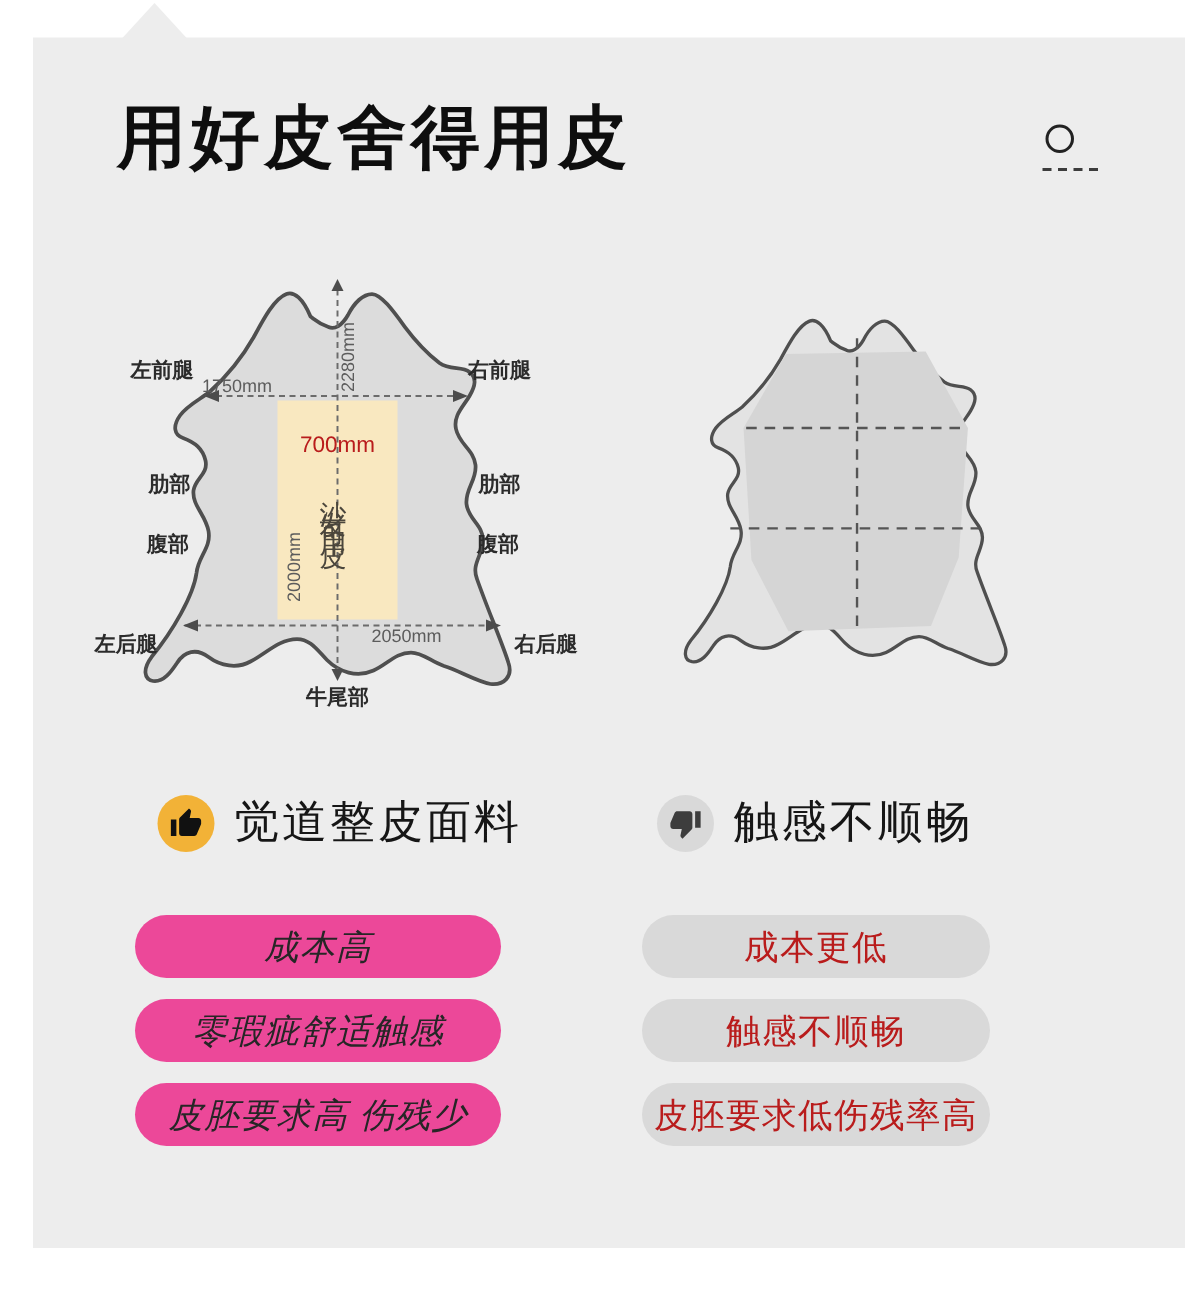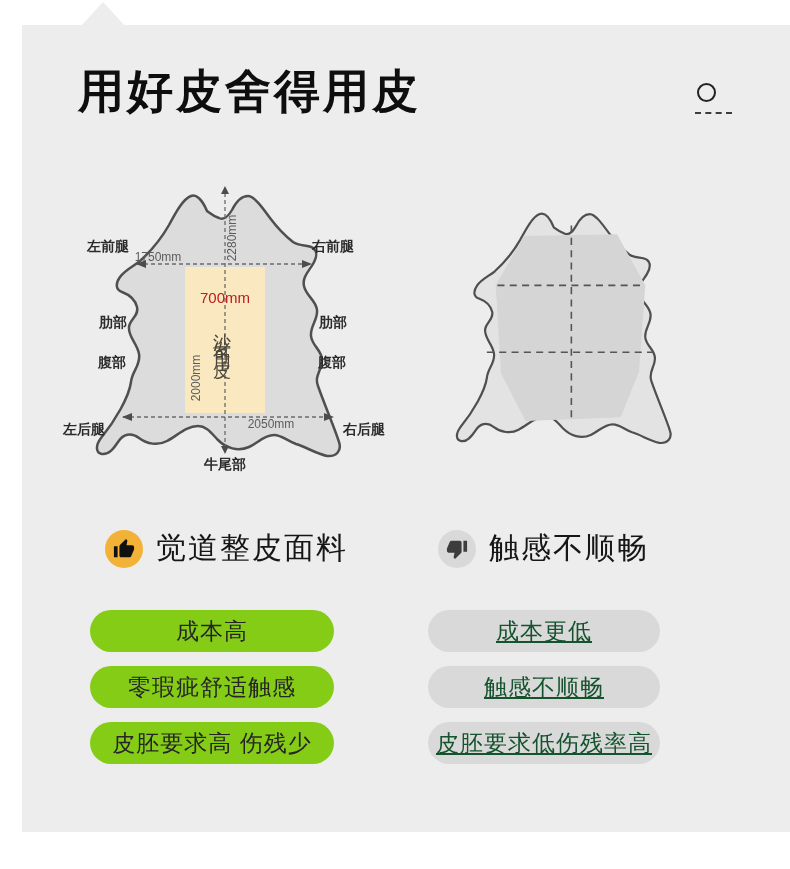--- a/index.html
+++ b/index.html
@@ -59,22 +59,22 @@
   .badge.up{background:#f2b237;}
   .badge.down{background:#d9d9d9;}
   .cmp-header .cmp-title{
     margin-left:13px;font-size:30px;font-weight:400;color:#161616;letter-spacing:2px;
   }
   .pill-col{position:absolute;display:flex;flex-direction:column;gap:14px;}
   .pill{
     height:42px;border-radius:21px;display:flex;align-items:center;justify-content:center;
     font-size:23px;color:#262626;letter-spacing:1px;white-space:nowrap;
   }
-  .pill.yellow{background:#84cc16;}
-  .pill.gray{background:#d9d9d9;color:#14532d;text-decoration:underline;}
+  .pill.yellow{background:#ec4899;font-style:italic;}
+  .pill.gray{background:#d9d9d9;color:#b91c1c;}
 </style>
 </head>
 <body>
 
 <div class="pointer-tri"></div>
 
 <div class="card">
 
   <div class="title">用好皮舍得用皮</div>
 

